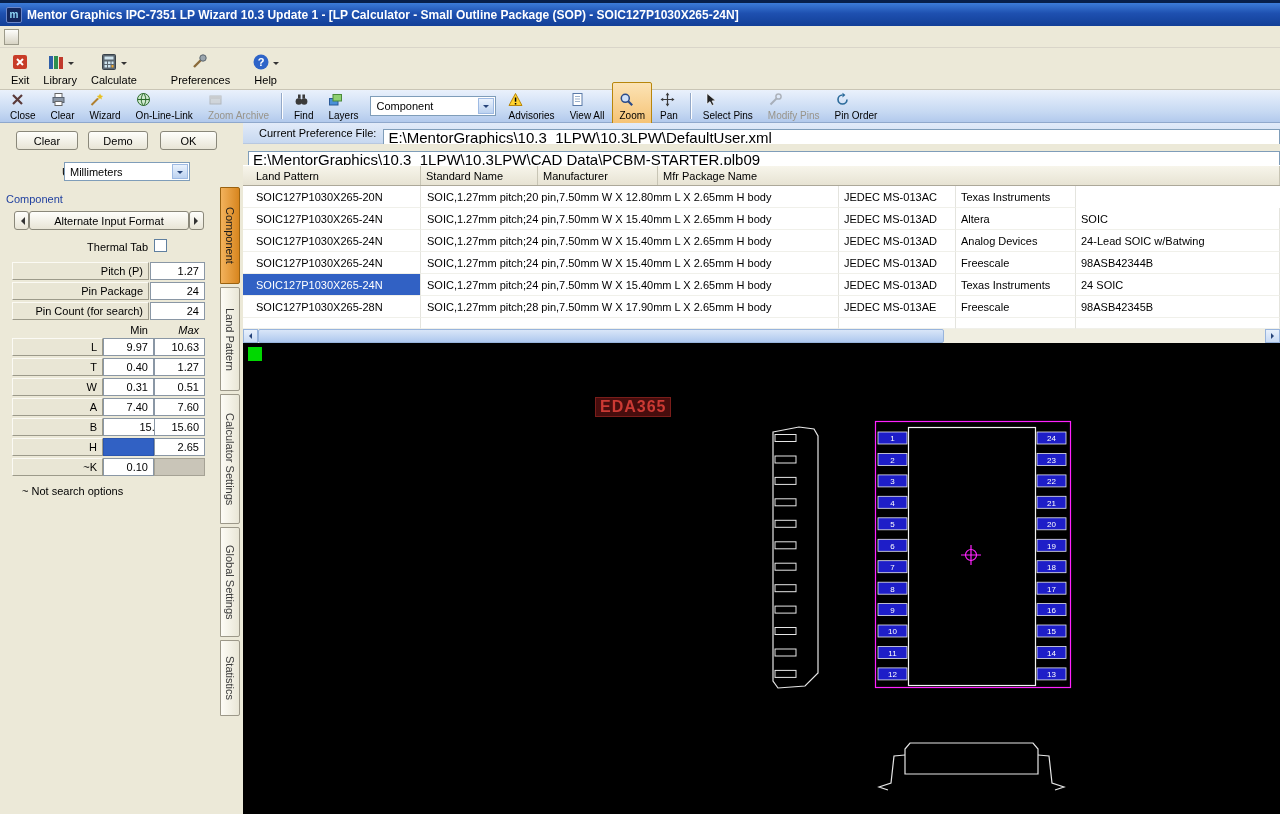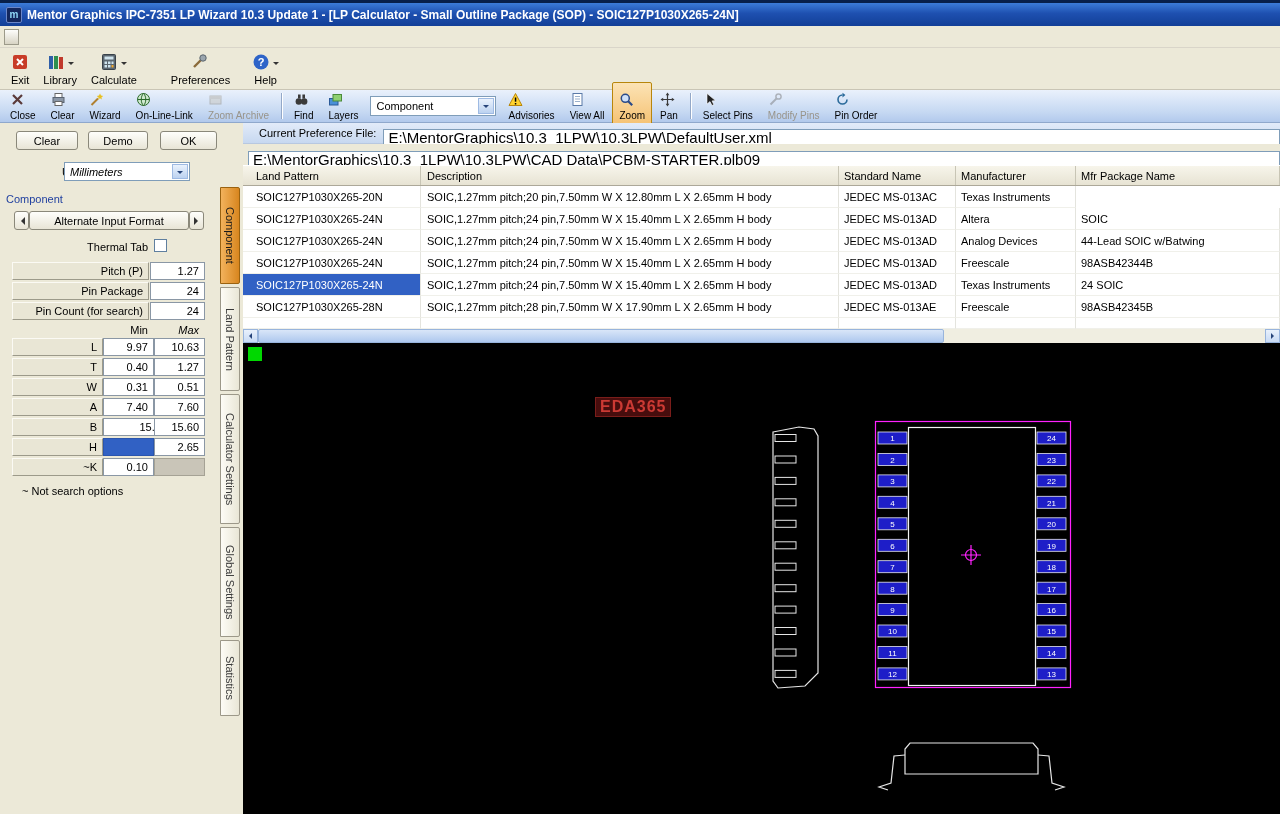--- a/index.html
+++ b/index.html
@@ -45,21 +45,21 @@
   .main { display:flex; height:691px; }
   .left-col { width:243px; display:flex; position:relative; background:#ECE9D8; }
   .form-area { width:218px; position:relative; }
   .tabstrip { width:25px; position:relative; }
 
   .btn { border:1px solid #8A887A; border-radius:3px; background:linear-gradient(#FEFEFB,#E8E5D6);
          font-size:11px; display:flex; align-items:center; justify-content:center; position:absolute; height:19px; }
   .xp-input { background:#fff; border:1px solid #7F9DB9; font-size:15px; display:flex; align-items:center;
               white-space:nowrap; overflow:hidden;margin-top:9px; }
   .xp-select { position:absolute; background:#fff; border:1px solid #7F9DB9; display:flex; align-items:center;
-               padding-left:5px;font-style:italic; }
+               padding-left:5px; }
   .sel-btn { position:absolute; right:1px; top:1px; bottom:1px; width:16px;
              background:linear-gradient(#EAF2FD,#BCD2F0); border:1px solid #9EBAE3;
              display:flex; align-items:center; justify-content:center; }
   .section-label { position:absolute; color:#1F3F9F; font-size:11px; }
   .lbl-r { position:absolute; text-align:right; font-size:11px; }
   .checkbox { position:absolute; width:13px; height:13px; background:#fff; border:1px solid #5F7F9F; }
   .cell-raised { position:absolute; background:#E9E6D5; border:1px solid; border-color:#FBFAF4 #9C9A8A #9C9A8A #FBFAF4;
                  display:flex; align-items:center; justify-content:flex-end; padding-right:5px; height:18px; }
   .cell-input { position:absolute; background:#fff; border:1px solid #8A97A5; display:flex; align-items:center;
                 justify-content:flex-end; padding-right:5px; height:18px; font-size:11px; }
@@ -387,21 +387,20 @@
     <div class="pref-row">
       <span>Current Preference File:</span>
       <div class="xp-input pref-input">E:\MentorGraphics\10.3_1LPW\10.3LPW\DefaultUser.xml</div>
     </div>
     <div class="path-row">
       <div class="xp-input path-input">E:\MentorGraphics\10.3_1LPW\10.3LPW\CAD Data\PCBM-STARTER.plb09</div>
     </div>
 
     <div class="grid-header">
       <div class="gh-cell c0">Land Pattern</div>
-      <div class="gh-cell c1">Description</div>
       <div class="gh-cell c2">Standard Name</div>
       <div class="gh-cell c3">Manufacturer</div>
       <div class="gh-cell c4">Mfr Package Name</div>
     </div>
 
     <div class="grid-row">
       <div class="gr-cell c0">SOIC127P1030X265-20N</div>
       <div class="gr-cell c1">SOIC,1.27mm pitch;20 pin,7.50mm W X 12.80mm L X 2.65mm H body</div>
       <div class="gr-cell c2">JEDEC MS-013AC</div>
       <div class="gr-cell c3">Texas Instruments</div>
@@ -411,21 +410,21 @@
       <div class="gr-cell c1">SOIC,1.27mm pitch;24 pin,7.50mm W X 15.40mm L X 2.65mm H body</div>
       <div class="gr-cell c2">JEDEC MS-013AD</div>
       <div class="gr-cell c3">Altera</div>
       <div class="gr-cell c4">SOIC</div>
     </div>
     <div class="grid-row">
       <div class="gr-cell c0">SOIC127P1030X265-24N</div>
       <div class="gr-cell c1">SOIC,1.27mm pitch;24 pin,7.50mm W X 15.40mm L X 2.65mm H body</div>
       <div class="gr-cell c2">JEDEC MS-013AD</div>
       <div class="gr-cell c3">Analog Devices</div>
-      <div class="gr-cell c4">44-Lead SOIC w/Batwing</div>
+      <div class="gr-cell c4">24-Lead SOIC w/Batwing</div>
     </div>
     <div class="grid-row">
       <div class="gr-cell c0">SOIC127P1030X265-24N</div>
       <div class="gr-cell c1">SOIC,1.27mm pitch;24 pin,7.50mm W X 15.40mm L X 2.65mm H body</div>
       <div class="gr-cell c2">JEDEC MS-013AD</div>
       <div class="gr-cell c3">Freescale</div>
       <div class="gr-cell c4">98ASB42344B</div>
     </div>
     <div class="grid-row">
       <div class="gr-cell c0 selected">SOIC127P1030X265-24N</div>

